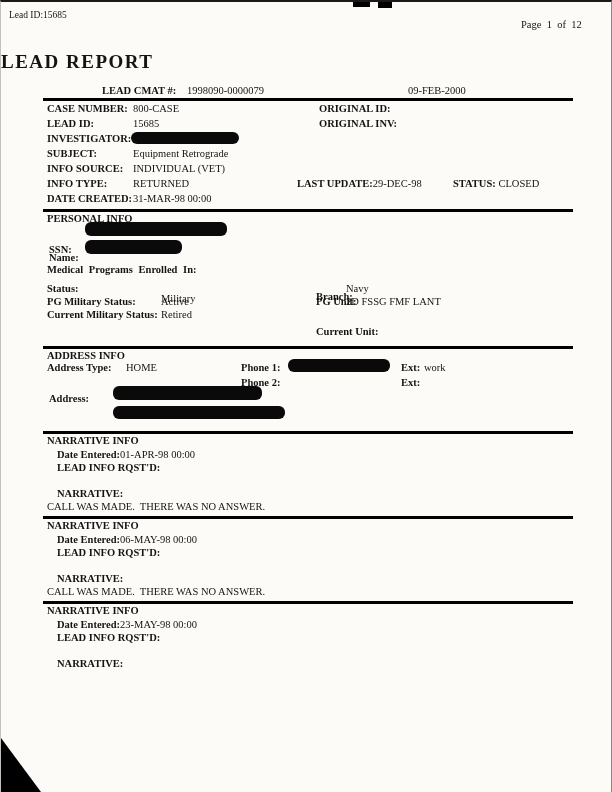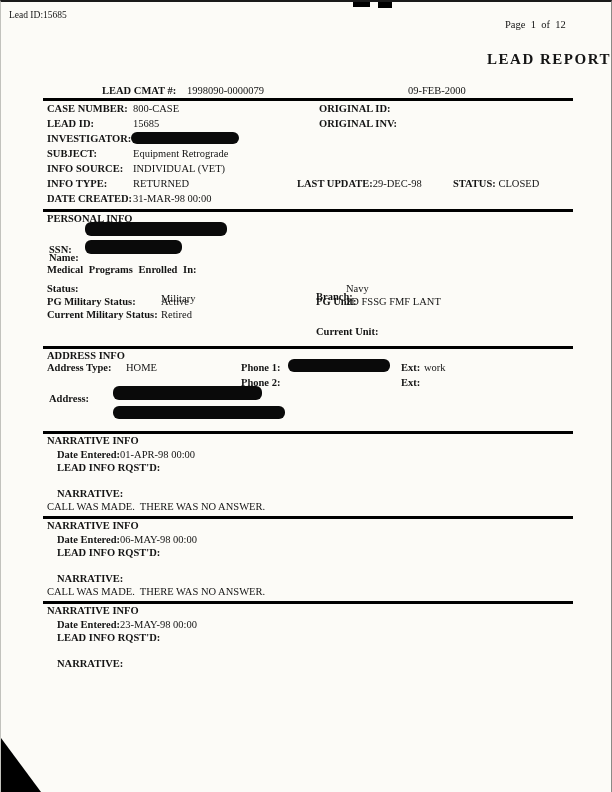--- a/index.html
+++ b/index.html
@@ -15,42 +15,42 @@
     border-top: 2px solid #1a1a1a;
     border-left: 1px solid #c2c2bd;
     border-right: 1px solid #8a8a86;
     box-sizing: border-box;
   }
   .t { position: absolute; white-space: pre; font-size: 10.5px; line-height: 12px; }
   .b { font-weight: bold; }
   .sm { font-size: 9.5px; }
   .ws { word-spacing: 3px; font-family: Liberation Serif, serif; }
   .title {
-    position: absolute; left: 0; width: 100%; text-align: right;
-    font-size: 15px; font-weight: bold; letter-spacing: 1.5px;
+    position: absolute; left: 0; width: 100%; text-align: left;
+    font-size: 19px; font-weight: bold; letter-spacing: 1.5px;
   }
   .rule { position: absolute; left: 42px; width: 530px; height: 3px; background: #000; }
   .redact { position: absolute; background: #0a0a0a; border-radius: 6px; }
   .artifact { position: absolute; background: #000; }
   .corner-blob {
     position: absolute; left: 0; bottom: 0; width: 0; height: 0;
     border-bottom: 54px solid #000; border-right: 40px solid transparent;
   }
 </style>
 </head>
 <body>
 
 <div class="page">
 
   <div class="artifact" style="left:352px; top:0; width:17px; height:5px;"></div>
   <div class="artifact" style="left:377px; top:0; width:14px; height:6px;"></div>
   <div class="corner-blob"></div>
 
   <div class="t sm" style="left:8px; top:7px;">Lead ID:15685</div>
-  <div class="t" style="left:504px; top:17px;">Page  1  of  12</div>
+  <div class="t" style="left:520px; top:17px;">Page  1  of  12</div>
 
   <div class="title" style="top:49px;">LEAD REPORT</div>
 
   <div class="t b" style="left:101px; top:83px;">LEAD CMAT #:</div>
   <div class="t" style="left:186px; top:83px;">1998090-0000079</div>
   <div class="t" style="left:407px; top:83px;">09-FEB-2000</div>
 
   <div class="rule" style="top:96px;"></div>
 
   <div class="t b" style="left:46px; top:101px;">CASE NUMBER:</div>

